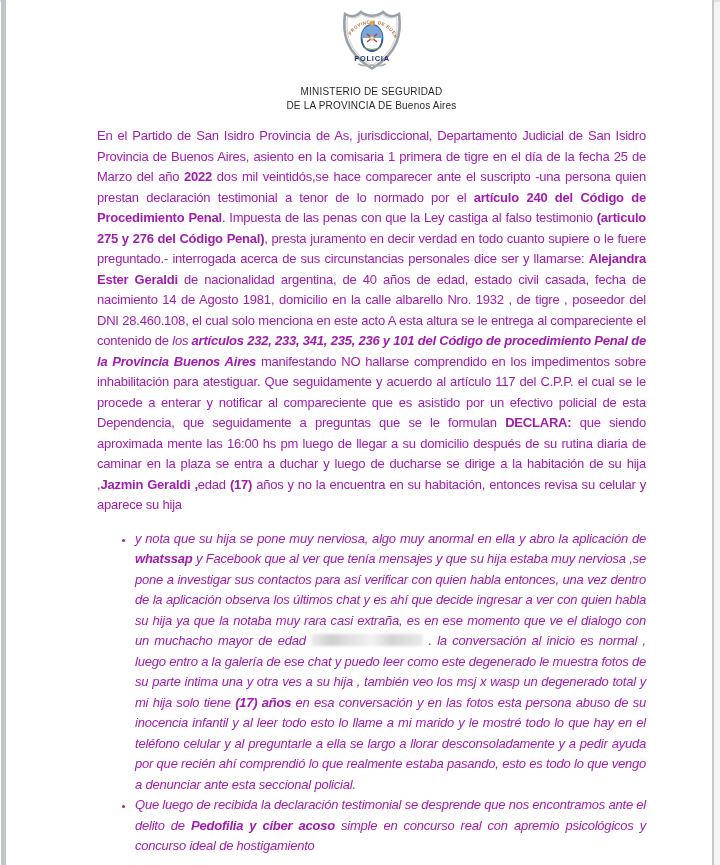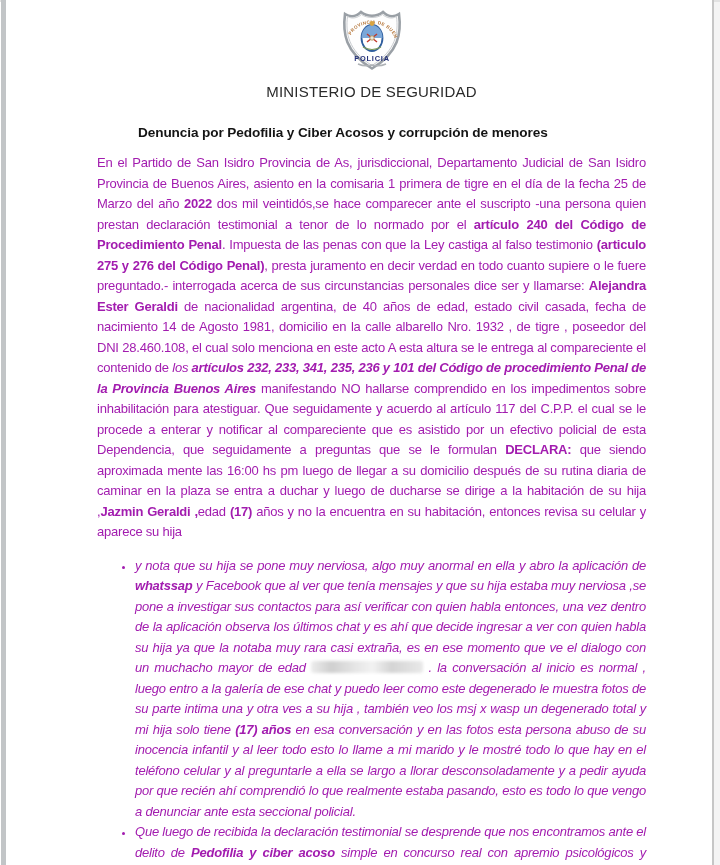--- a/index.html
+++ b/index.html
@@ -26,21 +26,21 @@
 
   .logo-wrap{
     width:100%;
     text-align:center;
     padding-top:7px;
   }
   .logo-wrap svg{display:inline-block;}
 
   .ministry{
     text-align:center;
-    font-size:15px;
+    font-size:10px;
     line-height:14px;
     letter-spacing:.2px;
     color:#2a2a2a;
     margin-top:6px;
   }
 
   .title{
     margin-top:26px;
     margin-left:41px;
     font-size:13.6px;
@@ -112,23 +112,23 @@
       <circle cx="36" cy="16.5" r="2.4" fill="#d9a441"></circle>
       <path d="M27 40 Q36 45 45 40" fill="none" stroke="#7a9a5a" stroke-width="1.2"></path>
 
       <text x="36" y="53.5" text-anchor="middle" font-size="7.4" font-weight="bold" fill="#26327a" letter-spacing="0.8" font-family="Liberation Sans, sans-serif">POLICIA</text>
       <path d="M22 57 Q29 60 36 58 Q43 60 50 57" fill="none" stroke="#aeb2b6" stroke-width="1.6"></path>
     </svg>
   </div>
 
   <div class="ministry">
     <div>MINISTERIO DE SEGURIDAD</div>
+    <div>DE LA PROVINCIA DE Buenos Aires</div>
   </div>
 
-  <div class="title">Denuncia por Pedofilia y Ciber Acosos y corrupción de menores</div>
 
   <p class="body-text intro"><span>En el Partido de San Isidro Provincia de As, jurisdiccional, Departamento Judicial de San Isidro Provincia de Buenos Aires, asiento en la comisaria 1 primera de tigre en el día de la fecha 25 de Marzo  del  año </span><span class="b">2022</span><span> dos mil veintidós,se hace comparecer ante el suscripto -una persona quien prestan declaración testimonial a tenor de lo normado por el </span><span class="b">artículo 240 del Código de Procedimiento Penal</span><span>. Impuesta de las penas con que la Ley castiga al falso testimonio </span><span class="b">(articulo 275 y 276 del Código Penal)</span><span>, presta juramento en decir verdad en todo cuanto supiere o le fuere preguntado.- interrogada acerca de sus circunstancias personales  dice ser y llamarse: </span><span class="b">Alejandra Ester  Geraldi</span><span> de  nacionalidad argentina, de 40 años de edad, estado civil casada, fecha de nacimiento 14 de Agosto 1981, domicilio en la calle albarello   Nro. 1932 , de tigre , poseedor del DNI 28.460.108, el cual solo menciona en este acto A esta altura se le entrega al compareciente el contenido de </span><span class="i">los </span><span class="b i">artículos 232, 233, 341, 235, 236 y 101 del Código de procedimiento Penal de la Provincia Buenos Aires</span><span> manifestando NO hallarse comprendido en los impedimentos sobre inhabilitación para atestiguar. Que seguidamente y acuerdo al artículo 117 del C.P.P. el cual se le procede a enterar y  notificar al compareciente que es asistido por un efectivo policial de esta Dependencia, que seguidamente a preguntas que se le formulan </span><span class="b">DECLARA:</span><span> que siendo aproximada mente las 16:00 hs pm luego de llegar a su domicilio después de su rutina diaria de caminar en la plaza se entra a duchar y luego de ducharse  se dirige a la habitación de su hija ,</span><span class="b">Jazmin Geraldi ,</span><span>edad </span><span class="b">(17)</span><span>  años  y no la encuentra en su habitación,  entonces revisa su celular y aparece su hija</span></p>
 
   <ul class="bullets">
     <li class="body-text"><span>y nota que su hija se pone muy nerviosa,  algo muy anormal en ella y  abro la aplicación de </span><span class="b">whatssap</span><span> y Facebook que al ver que tenía mensajes y que su hija estaba muy nerviosa ,se pone a investigar  sus contactos para así verificar con quien habla entonces, una vez dentro de la aplicación observa los últimos chat y es ahí que decide ingresar a ver con quien habla su hija ya que la notaba muy rara casi extraña, es en ese momento que ve el dialogo con un muchacho  mayor de edad </span><span class="redact" style="width: 112px;"></span><span> .  la conversación al inicio es normal , luego entro a la galería  de ese chat y puedo leer como este degenerado le muestra fotos de su parte intima una y otra ves  a su hija  , también veo  los msj x wasp un degenerado total y mi hija solo tiene </span><span class="b">(17) años</span><span> en esa conversación y en las fotos esta persona  abuso de su inocencia infantil y al leer todo esto lo llame a mi marido y le mostré todo lo que hay en el teléfono celular y al preguntarle a ella se largo a llorar desconsoladamente y a pedir ayuda por que recién ahí comprendió lo que realmente estaba pasando, esto es todo lo que vengo a denunciar ante esta seccional policial.</span></li>
     <li class="body-text"><span>Que luego de recibida la declaración testimonial se desprende que nos encontramos ante el delito de </span><span class="b">Pedofilia y ciber acoso</span><span> simple en concurso real con apremio psicológicos y concurso ideal de hostigamiento  </span></li>
   </ul>
 
 </div>
 

